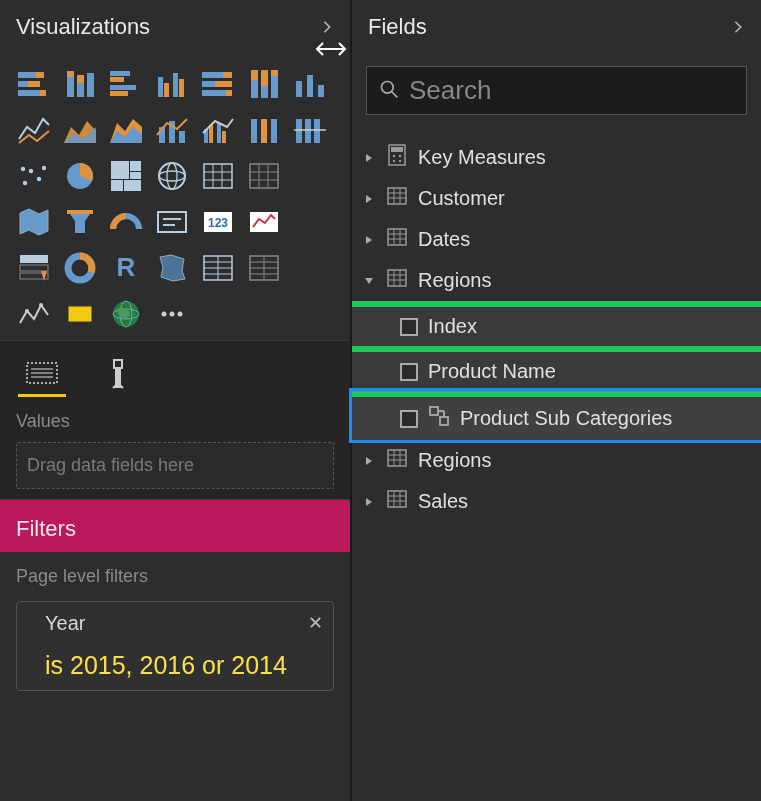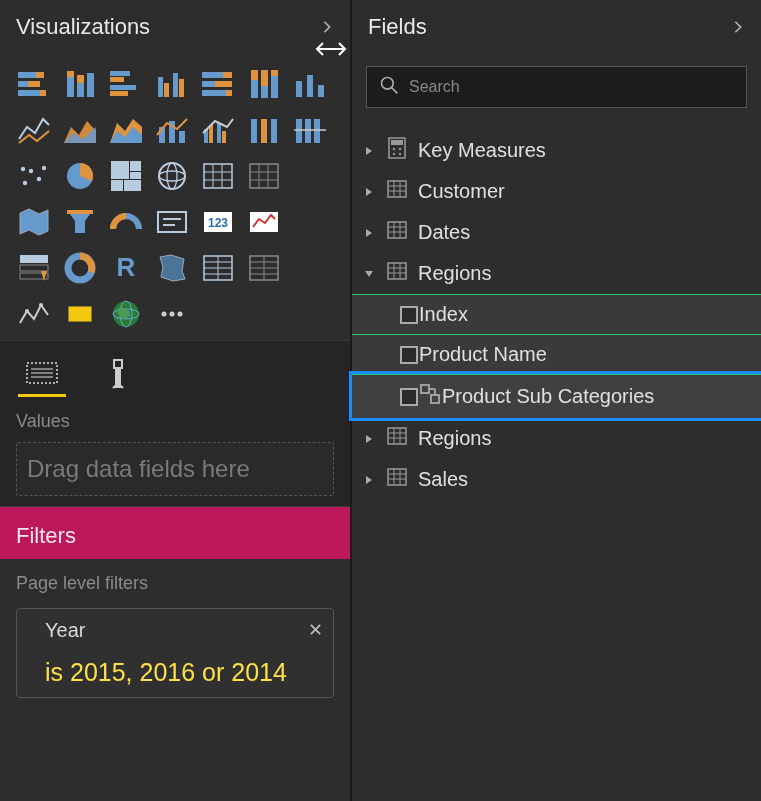--- a/index.html
+++ b/index.html
@@ -20,45 +20,45 @@
   .viz-gallery { padding: 6px 10px 6px 14px; background: #2d2d2d; display: grid; grid-template-columns: repeat(7, 40px); grid-auto-rows: 40px; gap: 6px 6px; }
   .viz-tile { width: 40px; height: 40px; display: flex; align-items: center; justify-content: center; cursor: pointer; }
   .viz-tile svg { width: 34px; height: 34px; }
   
   .tabstrip { display: flex; gap: 28px; padding: 10px 18px 0 18px; border-top: 1px solid #3a3a3a; background:#252525;}
   .tab { width: 48px; height: 46px; display:flex; align-items:center; justify-content:center; cursor:pointer; }
   .tab.active { border-bottom: 3px solid #f2c811; }
   
   .well-section { padding: 14px 16px 10px 16px; background:#252525; }
   .well-label { font-size: 18px; color: #8a8a8a; margin-bottom: 10px; }
-  .drop-well { border: 1.5px dashed #555; border-radius: 2px; padding: 12px 10px; font-size: 24px; color: #7a7a7a; background:#2a2a2a; }
+  .drop-well { border: 1.5px dashed #555; border-radius: 2px; padding: 12px 10px; font-size: 18px; color: #7a7a7a; background:#2a2a2a; }
   
   .filters-header { padding: 16px 16px 10px 16px; font-size: 22px; color:#e8e8e8; background:#be185d; border-top:1px solid #3a3a3a;}
   .filters-body { padding: 6px 16px 14px 16px; background:#2d2d2d; }
   .filters-sublabel { font-size: 18px; color: #8a8a8a; margin: 8px 0 14px 0; }
   .filter-card { border: 1px solid #555; border-radius: 4px; background:#303030; padding: 10px 34px 10px 28px; position: relative; }
   .filter-card .name { font-size: 20px; color: #d8d8d8; }
   .filter-card .summary { font-size: 25px; color: #fde047; margin-top: 16px; }
   .filter-card .remove { position: absolute; right: 10px; top: 10px; color: #bbb; font-size: 18px; cursor:pointer; }
   
   
   .search-wrap { padding: 8px 14px 14px 14px; }
   .search-box { display:flex; align-items:center; gap:10px; background:#1c1c1c; border: 1.5px solid #555; padding: 8px 12px; }
-  .search-box input { background: transparent; border: none; color: #ccc; font-size: 16px; outline: none; width: 100%; }
+  .search-box input { background: transparent; border: none; color: #ccc; font-size: 26px; outline: none; width: 100%; }
   .search-box input::placeholder { color: #888; }
   .search-icon svg { width: 20px; height: 20px; stroke:#aaa; stroke-width:2; fill:none; }
   
   .tree { padding: 8px 0 0 0; font-size: 20px; }
   .tree-row { display: flex; align-items: center; gap: 10px; padding: 7px 12px 7px 10px; cursor:pointer; }
   .tree-row .caret { width: 14px; display:flex; justify-content:center; }
   .tree-row .caret svg { width:10px; height:10px; fill:#aaa; }
   .tree-row .tblicon svg { width:22px; height:22px; }
   .tree-row .calcicon svg { width:22px; height:22px; }
   .tree-row .label { color: #e0e0e0; }
-  .field-row { display:flex; align-items:center; gap:1px; padding: 8px 12px 8px 48px; background:#3a3a3a; border-top:1px solid #22c55e; }
+  .field-row { display:flex; align-items:center; gap:10px; padding: 8px 12px 8px 48px; background:#3a3a3a; border-top:6px solid #22c55e; }
   .field-row .chk { width:18px; height:18px; border:2px solid #aaa; background:#2b2b2b; }
   .field-row.selected { outline:3px solid #1a8cff; background:#404040; }
   .field-row .hier-icon svg { width:22px; height:22px; }
   .field-row .label { color:#e0e0e0; }
 </style>
 </head>
 <body>
 
 <div class="pane pane-viz">
   <div class="pane-header">

